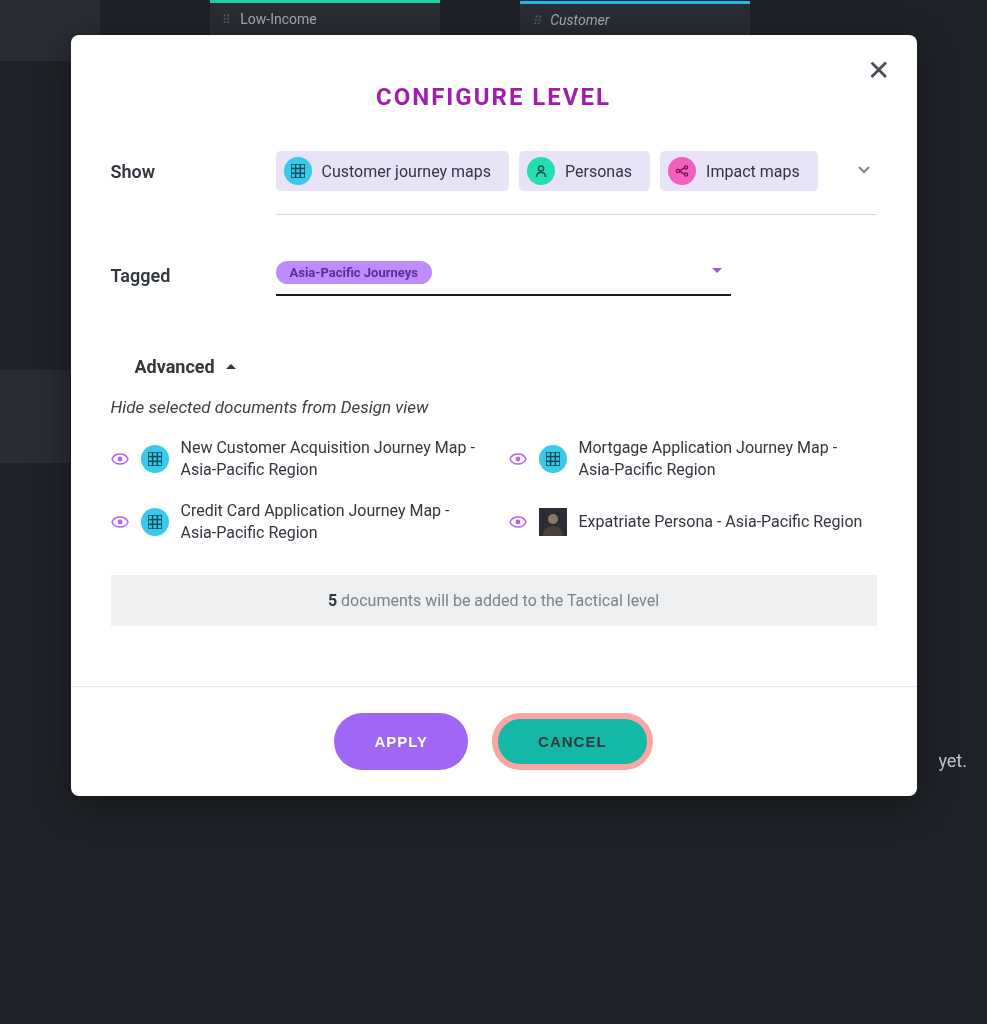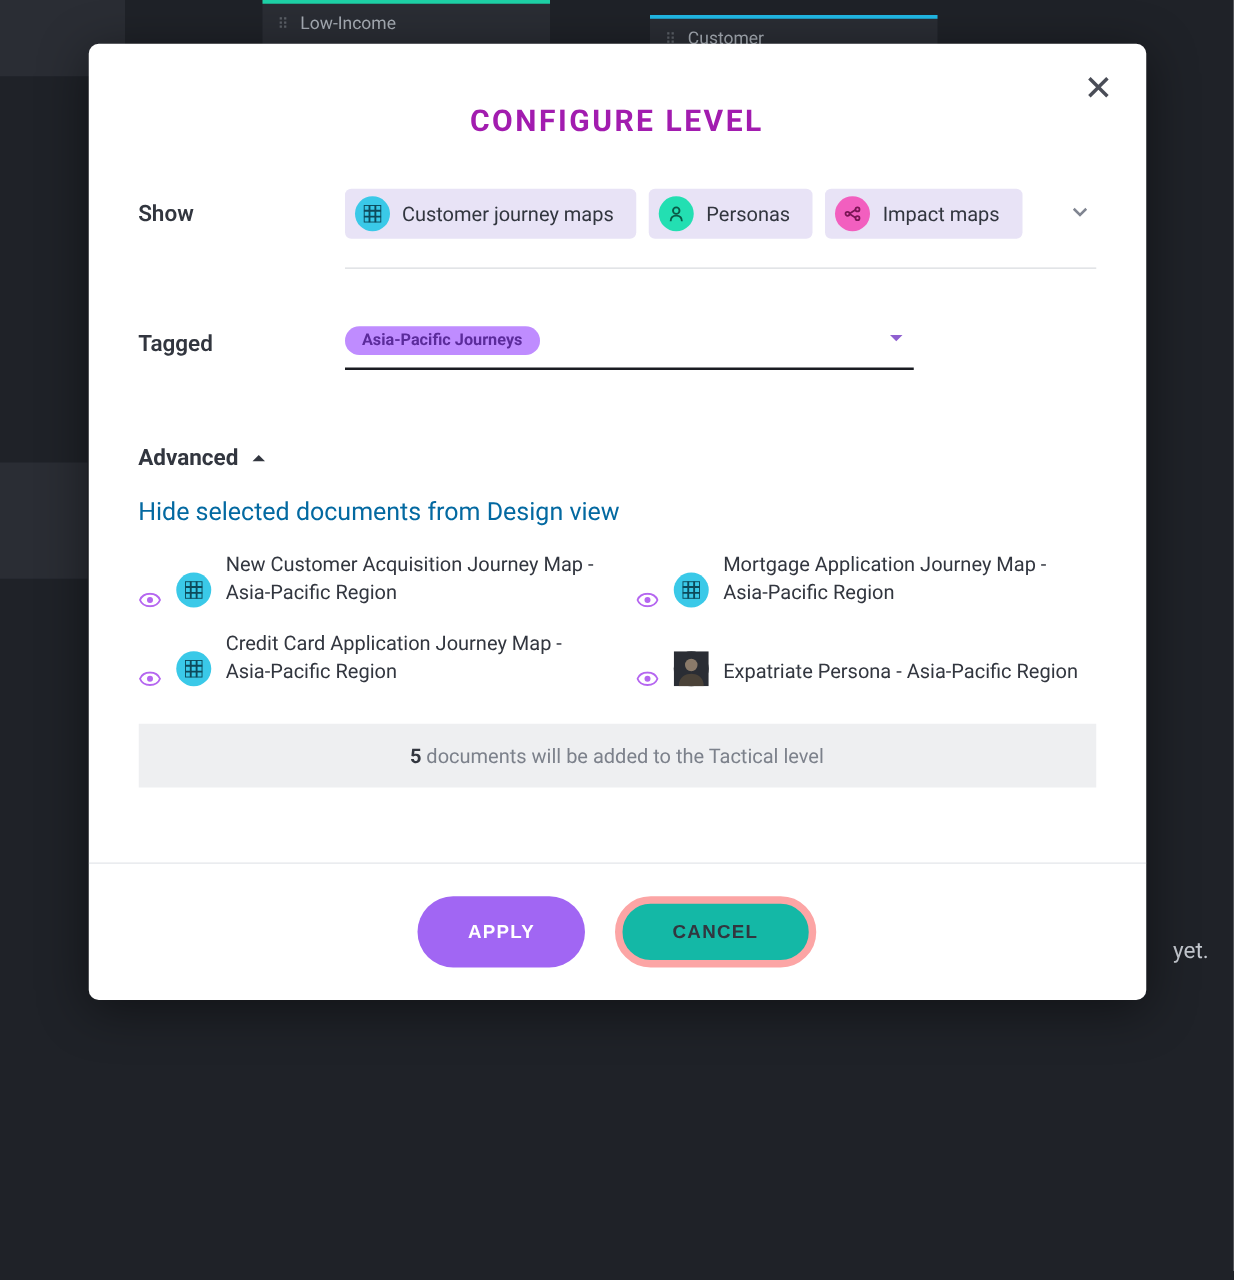--- a/index.html
+++ b/index.html
@@ -19,21 +19,21 @@
       padding: 8px 12px;
       border-top: 3px solid;
       width: 230px;
     }
     .bg-card .handle {
       opacity: .4;
       font-size: 12px;
       margin-right: 6px;
     }
     .bg-card.teal { border-color: #1ed0a6; left: 210px; top: 0; }
-    .bg-card.cyan { border-color: #20b9e6; left: 520px; top: 12px; }
+    .bg-card.cyan { border-color: #20b9e6; left: 520px; top: 1px; font-style: italic; }
     .bg-card.plain { border: none; left: -50px; top: 0; width: 150px; }
     .bg-card.mid  { border: none; left: -60px; top: 370px; width: 130px; }
     .bg-off { color: #7a7f87; font-size: 13px; margin-top: 30px; letter-spacing: 1px; }
     .bg-hint { position: absolute; right: 20px; top: 750px; color: #c4c8cf; font-size: 18px; }
 
     .modal {
       position: absolute;
       left: 50%;
       top: 35px;
       transform: translateX(-50%);
@@ -132,35 +132,37 @@
 
     .advanced {
       display: flex;
       align-items: center;
       gap: 10px;
       font-weight: 700;
       font-size: 18px;
       color: #32363f;
       margin-top: 60px;
       margin-bottom: 20px;
+      margin-left: 24px;
     }
     .adv-sub {
-      color: #0369a1;
-      font-size: 20px;
+      color: #404040;
+      font-size: 17px;
       margin-bottom: 20px;
+      font-style: italic;
     }
 
     .docgrid {
       display: grid;
       grid-template-columns: 1fr 1fr;
       gap: 18px 30px;
     }
     .doc {
       display: flex;
-      align-items: flex-end;
+      align-items: center;
       gap: 12px;
     }
     .eye { color: #b566f0; flex: 0 0 auto; }
     .dicon {
       width: 28px;
       height: 28px;
       border-radius: 50%;
       flex: 0 0 auto;
       display: flex;
       align-items: center;

